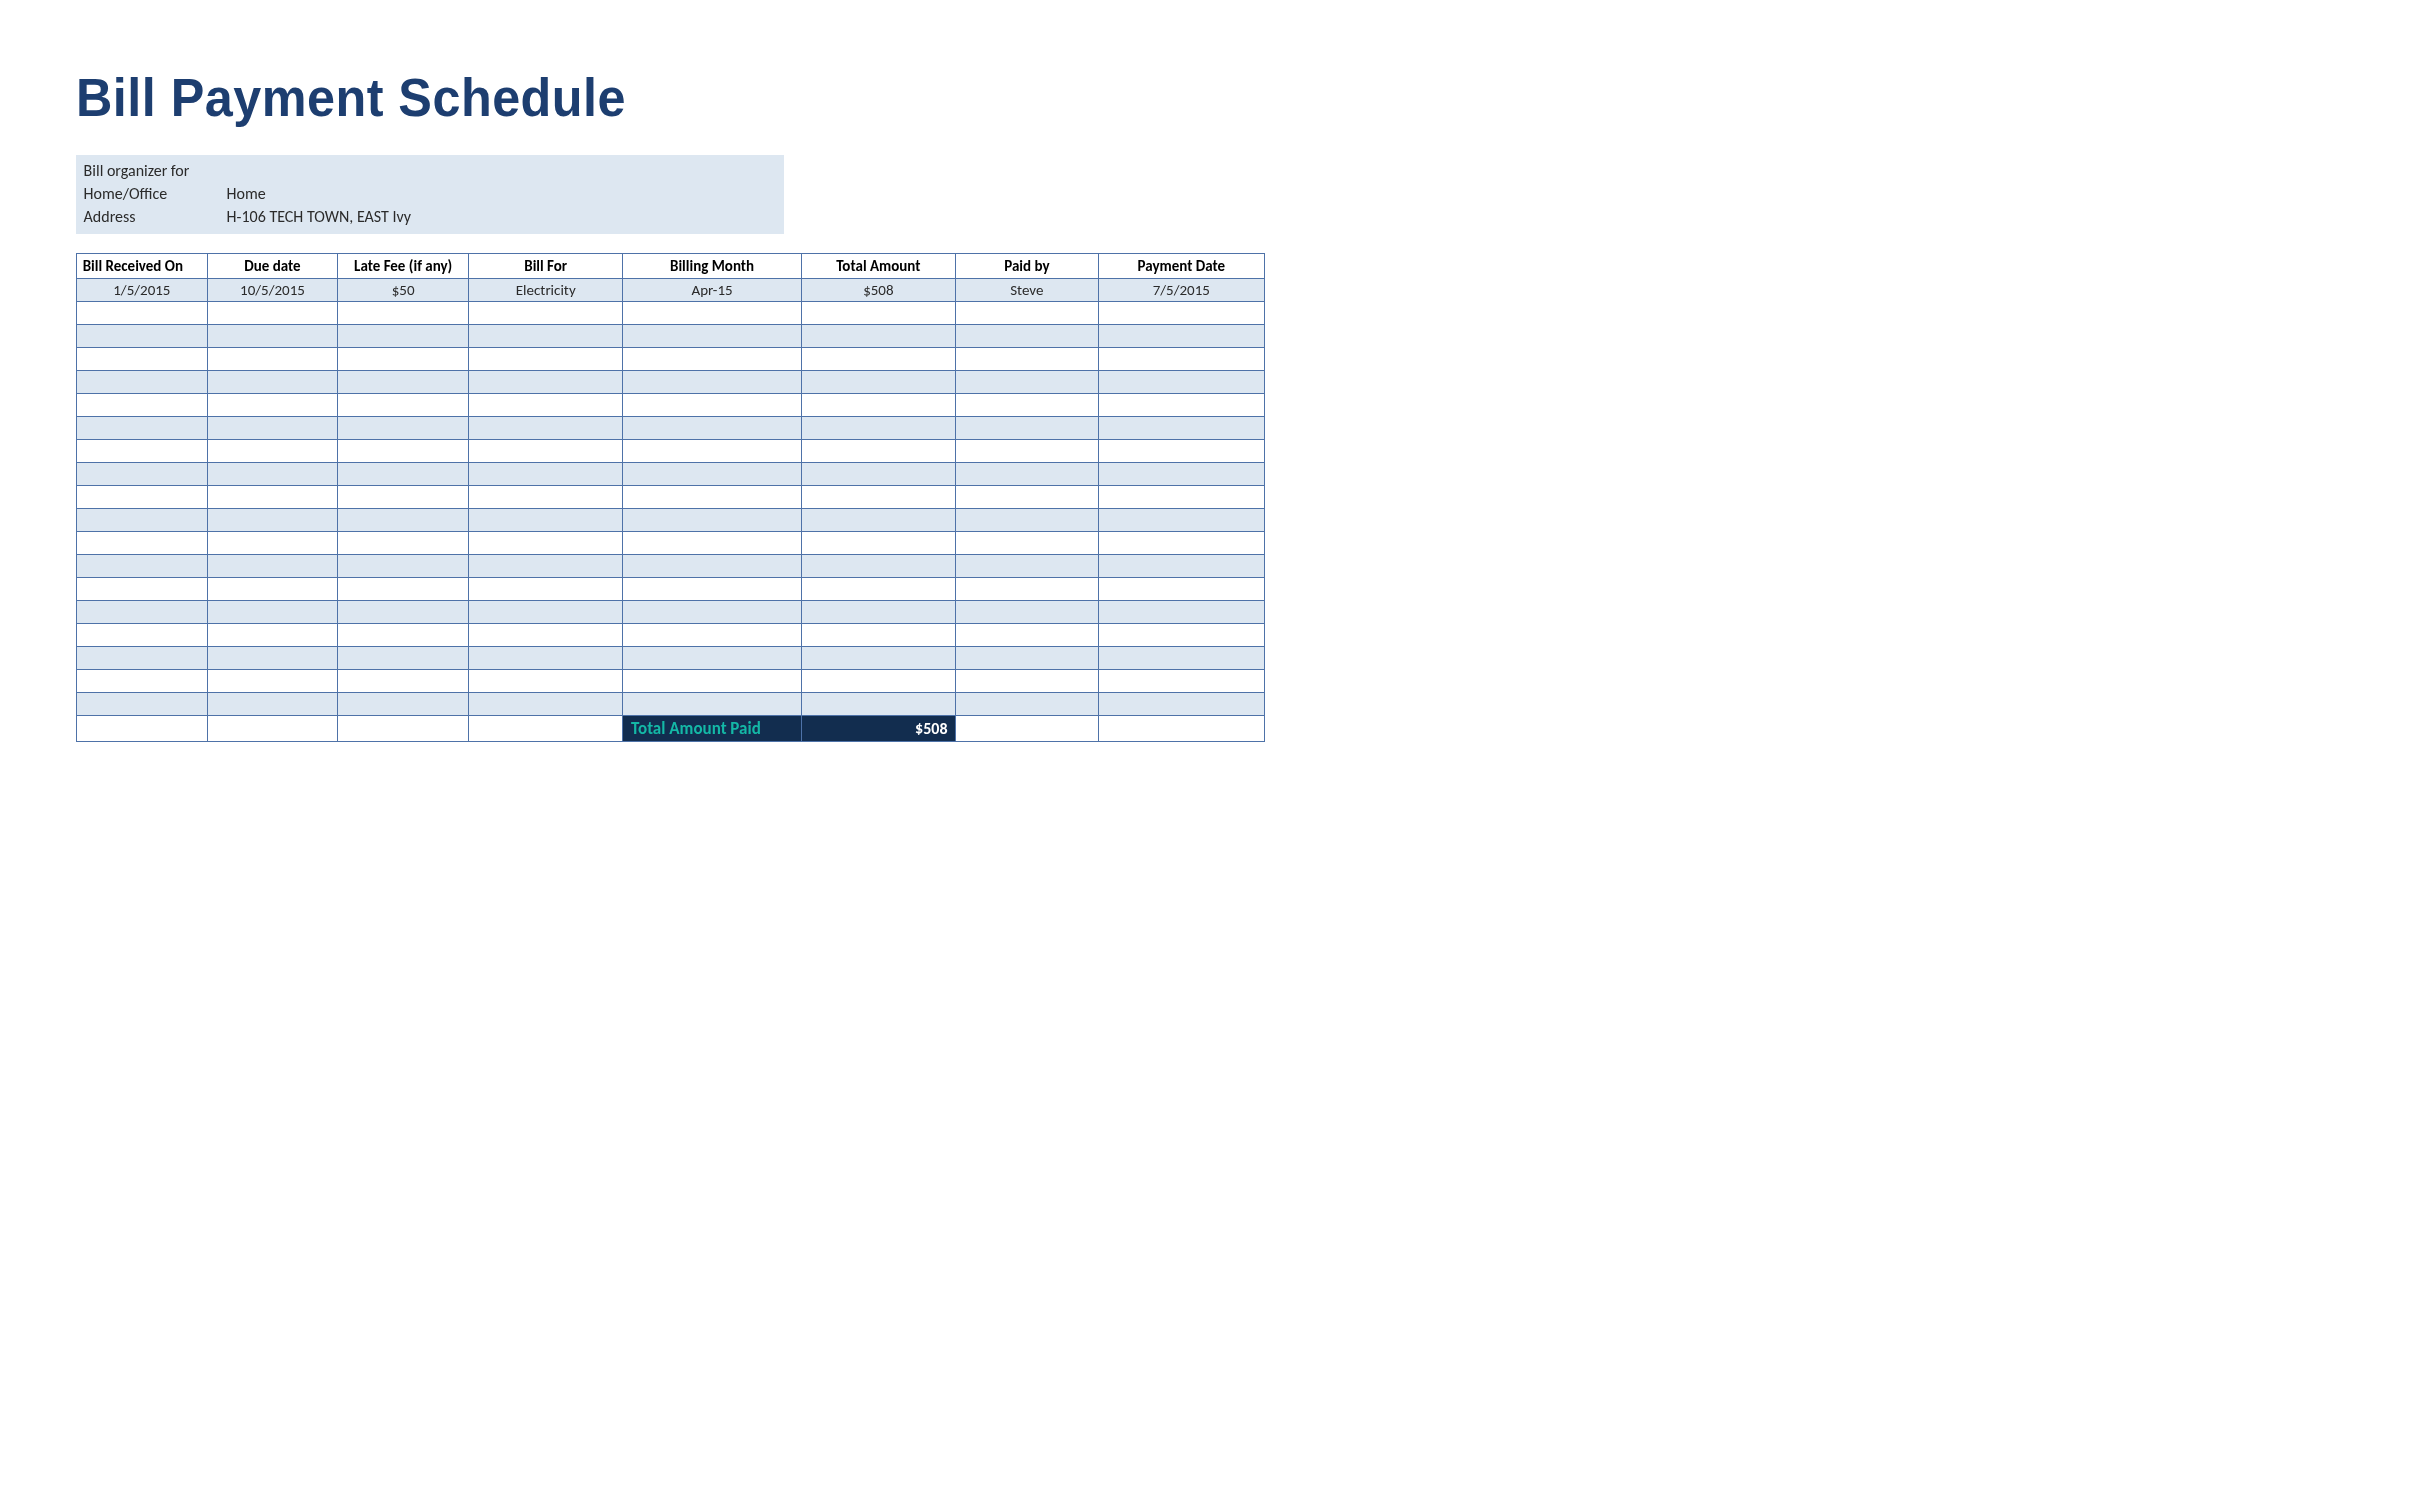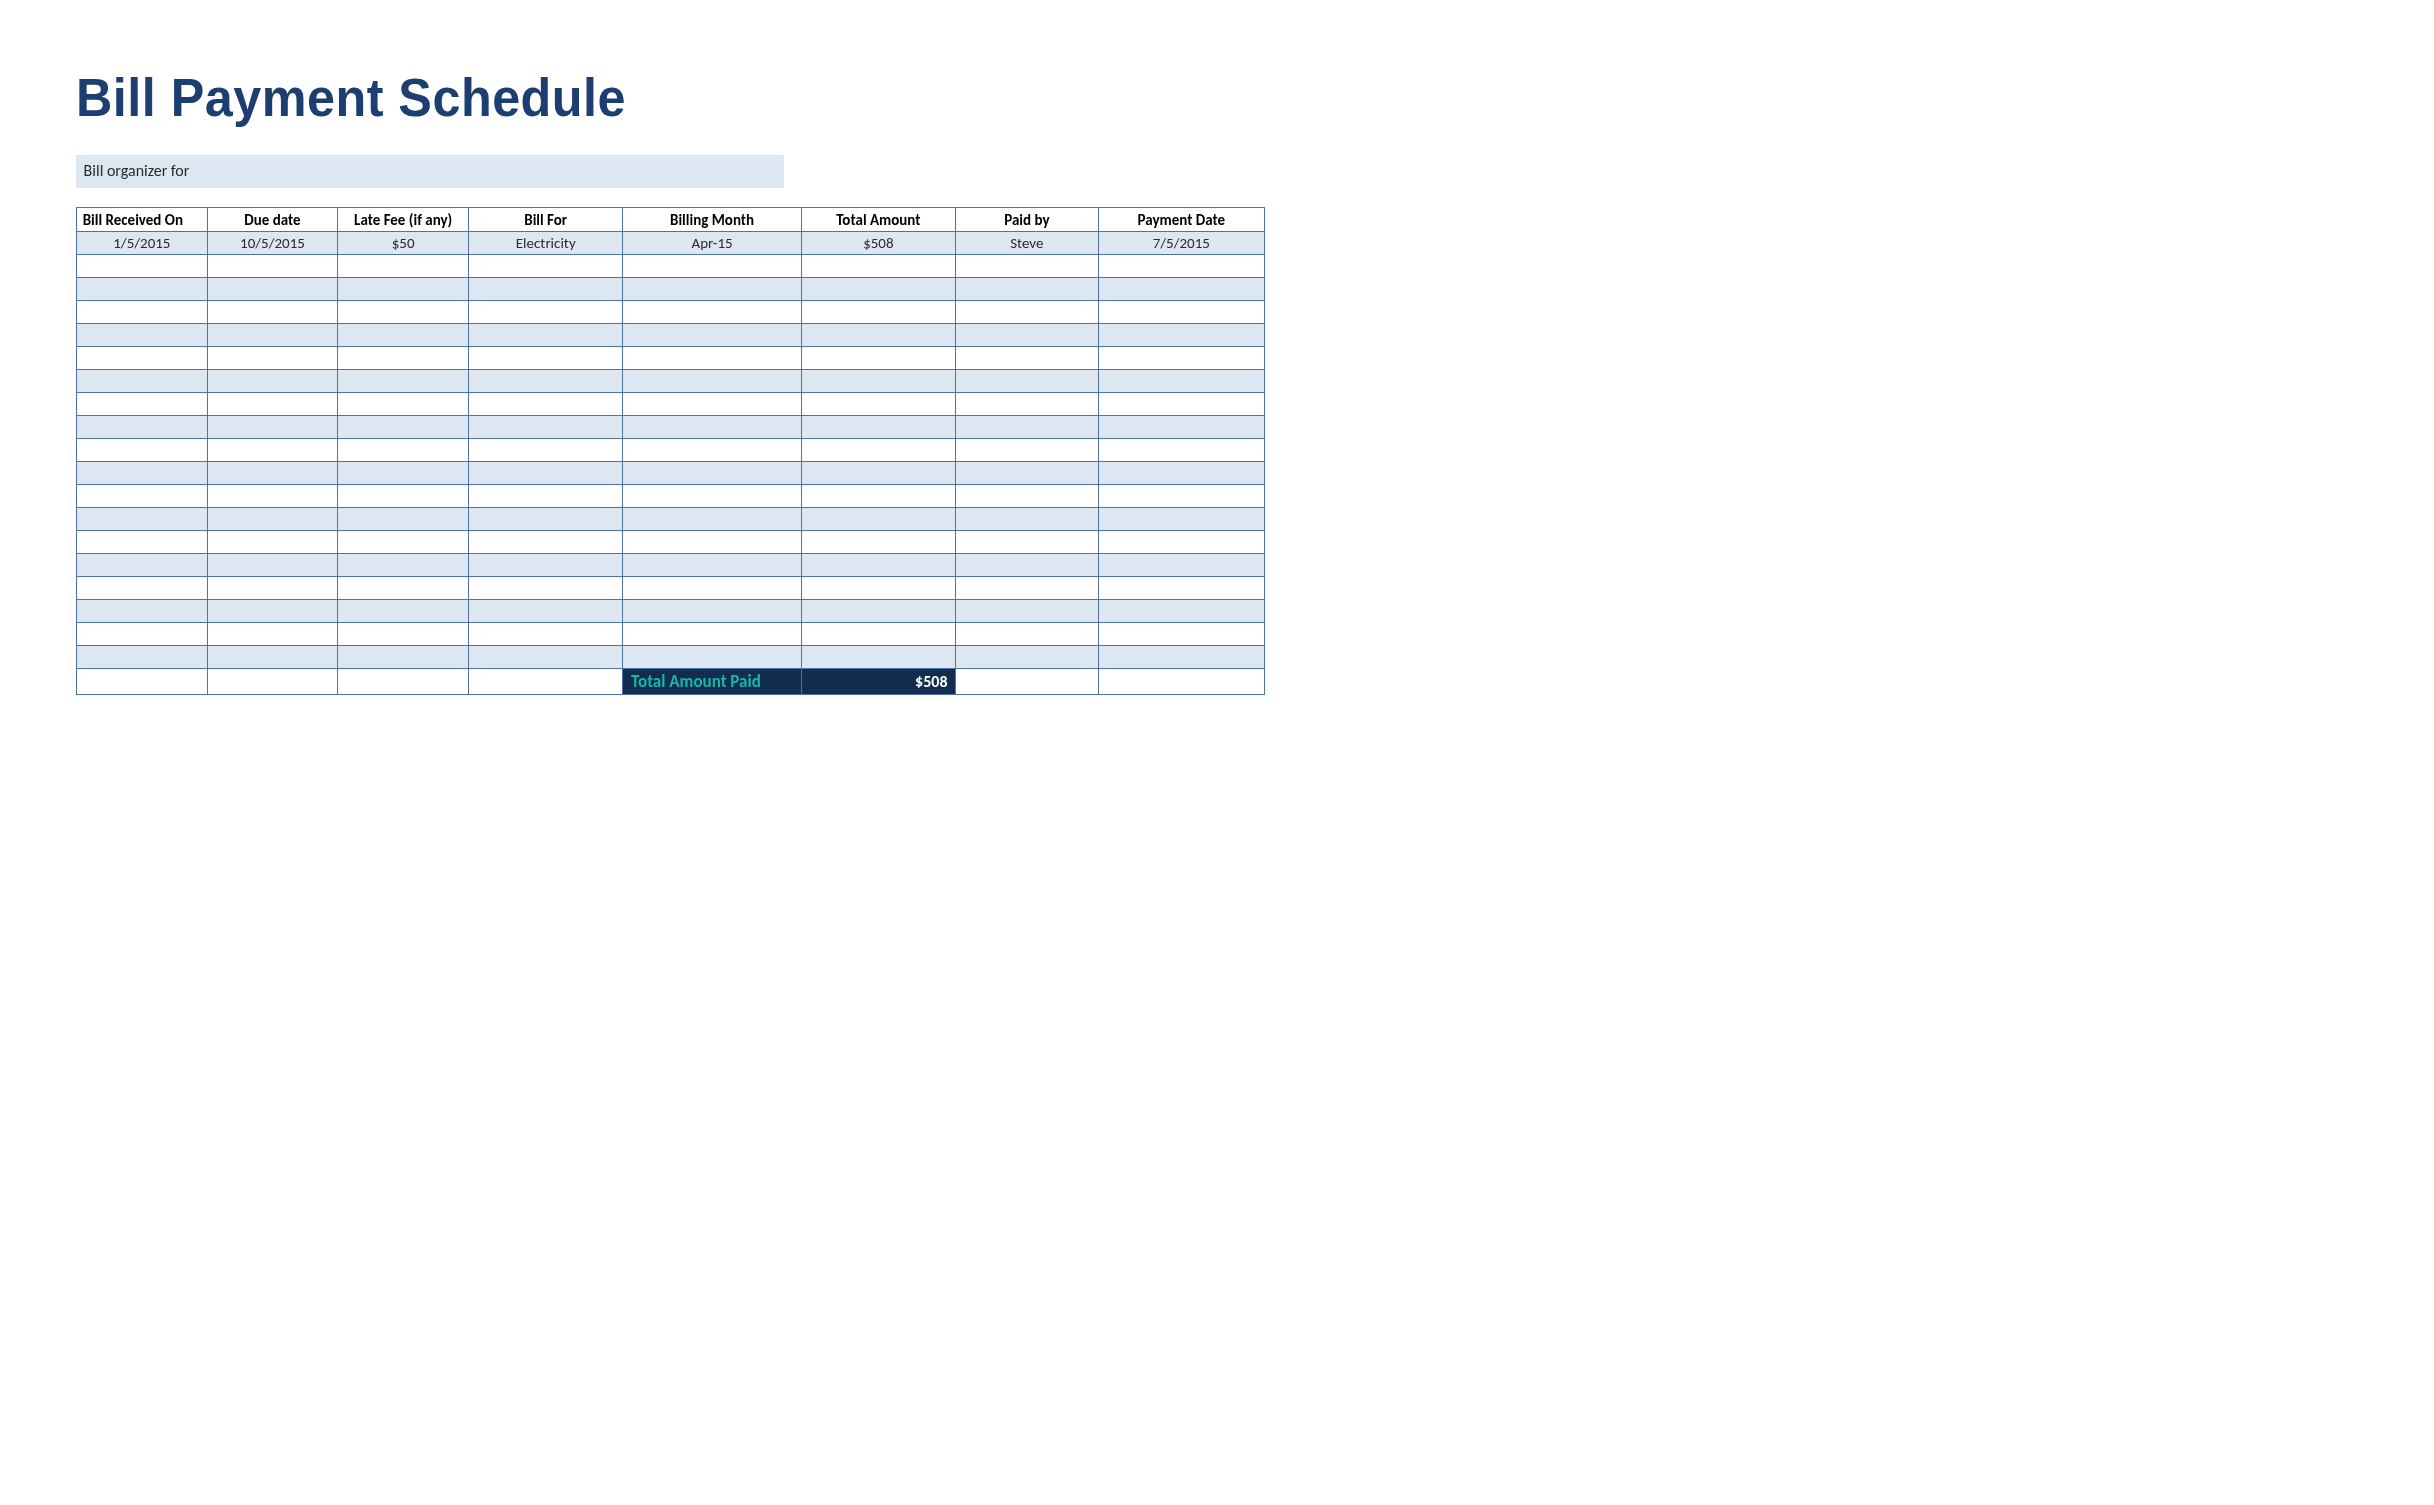--- a/index.html
+++ b/index.html
@@ -91,20 +91,28 @@
 
 <div class="sheet">
 
   <h1 class="title">Bill Payment Schedule</h1>
 
   <div class="info-block">
     <div class="info-row">
       <div class="info-label">Bill organizer for</div>
     </div>
     <div id="info-rows">
+        <div class="info-row">
+          <div class="info-label">Home/Office</div>
+          <div class="info-value">Home</div>
+        </div>
+        <div class="info-row">
+          <div class="info-label">Address</div>
+          <div class="info-value">H-106 TECH TOWN, EAST Ivy</div>
+        </div>
       </div>
   </div>
 
   <table class="bill">
     <colgroup>
       <col class="c1">
         <col class="c2">
         <col class="c3">
         <col class="c4">
       <col class="c5">

